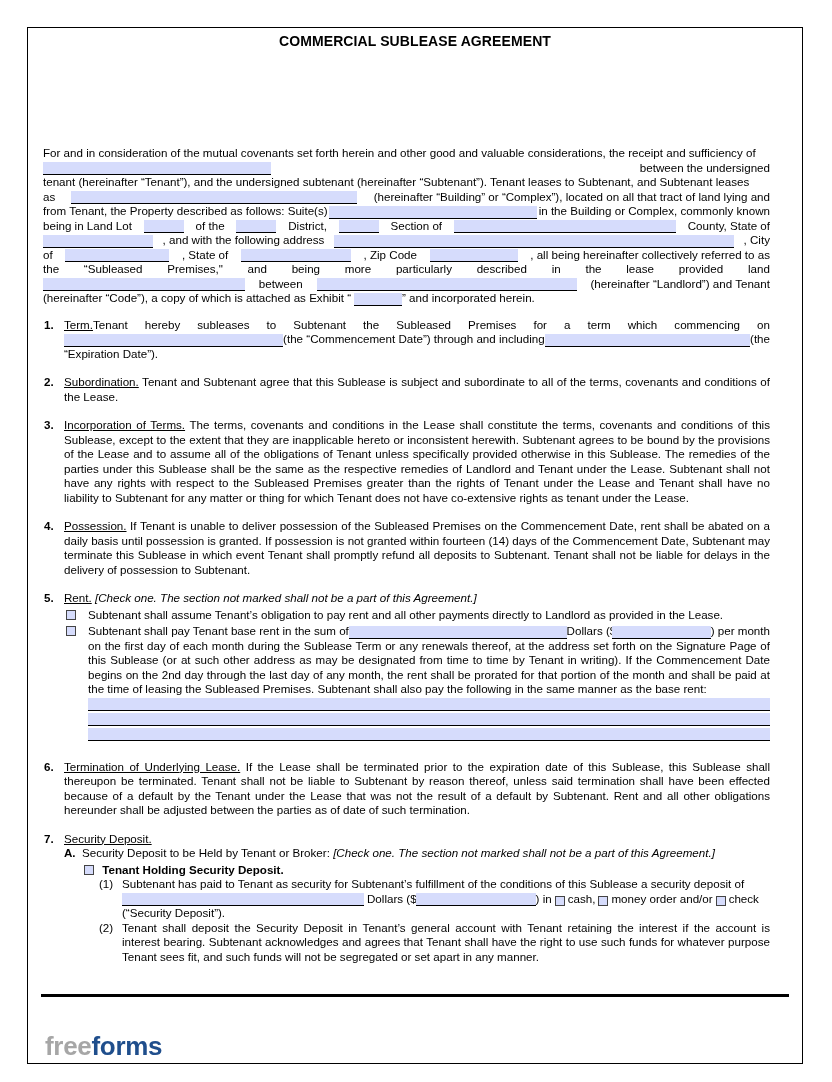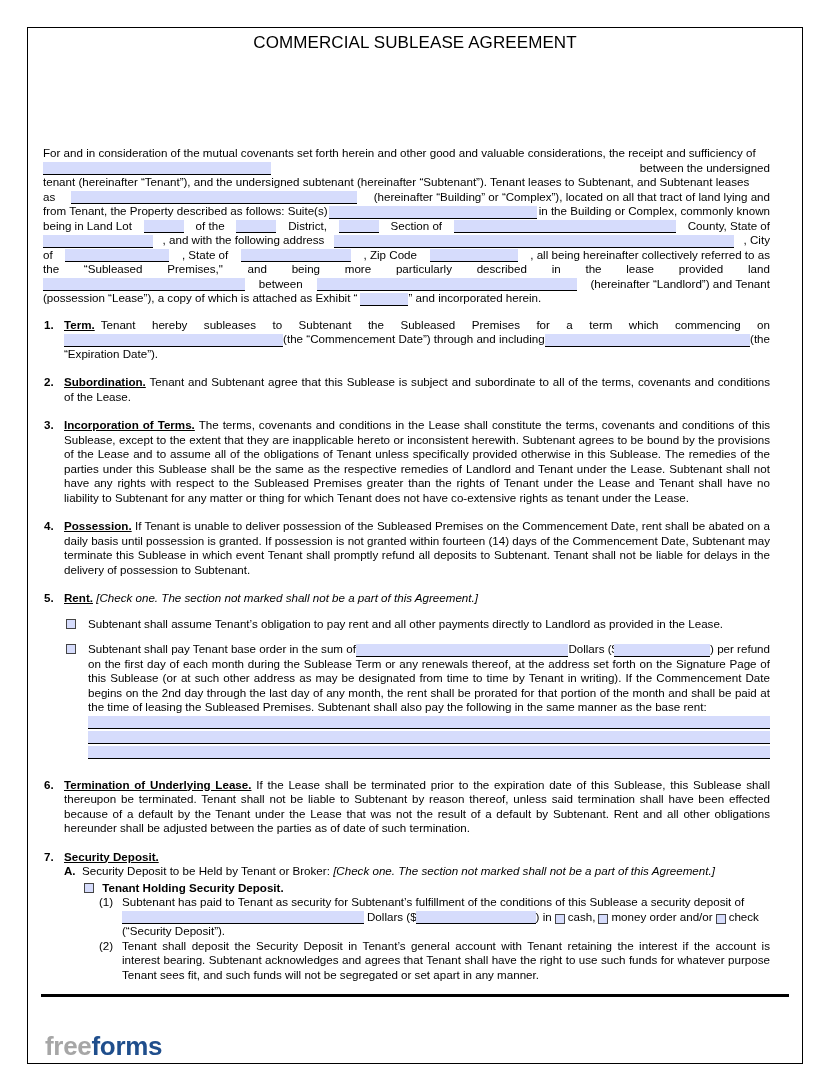--- a/index.html
+++ b/index.html
@@ -1,36 +1,36 @@
 <!DOCTYPE html>
 <html><head>
 <meta charset="utf-8">
 <style>
   html, body { margin: 0; padding: 0; background: #ffffff; }
   body { width: 832px; height: 1082px; position: relative; overflow: hidden;
          font-family: "Liberation Sans", sans-serif; color: #000; }
   .page { position: absolute; left: 27px; top: 27px; width: 776px; height: 1037px;
           border: 1px solid #000; box-sizing: border-box; }
   .title { position: absolute; left: 0; right: 0; top: 5px; text-align: center;
-           font-weight: normal; font-size: 17px; letter-spacing: 0.1px; }
+           font-weight: bold; font-size: 14px; letter-spacing: 0.1px; }
   .content { position: absolute; left: 15px; right: 32px; top: 118px;
              font-size: 11.6px; line-height: 14.5px; }
   .line { display: flex; justify-content: space-between; align-items: flex-end; white-space: nowrap; height: 14.5px; }
   .line.left { justify-content: flex-start; }
   .line.left > * { margin-right: 3px; }
   .fld { display: inline-block; background: #d6dcfc; border-bottom: 1px solid #000;
          height: 12px; vertical-align: bottom; }
   .sec { position: relative; padding-left: 21px; margin-top: 14px; }
   .sec .num { position: absolute; left: 1px; top: 0; font-weight: bold; }
-  .hd { font-weight: bold; text-decoration: underline; }
+  .hd { font-weight: normal; text-decoration: underline; }
   .it { font-style: italic; }
   .just { text-align: justify; }
   .cb { display: inline-block; width: 10px; height: 10px; background: #d6dcfc;
         border: 1px solid #444; box-sizing: border-box; vertical-align: -1px; }
-  .opt { position: relative; padding-left: 24px; margin-top: 11px; }
+  .opt { position: relative; padding-left: 24px; margin-top: 2px; }
   .opt .cb { position: absolute; left: 2px; top: 2px; }
   .fullfld { display: block; height: 12px; background: #d6dcfc; border-bottom: 1px solid #000; margin-top: 2px; }
   .sub { position: relative; padding-left: 58px; }
   .sub .lbl { position: absolute; left: 35px; top: 0; }
   .footer-rule { position: absolute; left: 13px; right: 13px; top: 966px; height: 3px; background: #000; }
   .logo { position: absolute; left: 17px; top: 1003px; font-size: 26px; font-weight: bold; letter-spacing: -0.3px; }
   .logo .free { color: #a6a6a6; }
   .logo .forms { color: #1f4e8c; }
   .pageno { position: absolute; right: 13px; top: 1010px; font-size: 13px; margin-top: 43px; }
 </style>
@@ -104,31 +104,31 @@
         <span>provided</span>
         <span>land</span>
       </div>
       <div class="line">
         <span class="fld" style="width:202px"></span>
         <span>between</span>
         <span class="fld" style="width:260px"></span>
         <span>(hereinafter “Landlord”) and Tenant</span>
       </div>
       <div class="line left">
-        <span>(possession “Lease”), a copy of which is attached as Exhibit “</span>
+        <span>(hereinafter “Code”), a copy of which is attached as Exhibit “</span>
         <span class="fld" style="width:48px; margin-right:0"></span>
         <span>” and incorporated herein.</span>
       </div>
     </div>
 
     <div class="sec" style="margin-top:12px">
       <span class="num">1.</span>
       <div class="line">
         <span class="hd">Term.</span>
-        <span style="flex:1; text-align:justify; text-align-last:justify; margin-left:6px">Tenant hereby subleases to Subtenant the Subleased Premises for a term which commencing on</span>
+        <span style="flex:1; text-align:justify; text-align-last:justify; margin-left:0">Tenant hereby subleases to Subtenant the Subleased Premises for a term which commencing on</span>
       </div>
       <div class="line">
         <span class="fld" style="width:222px"></span>
         <span>(the “Commencement Date”) through and including</span>
         <span class="fld" style="width:208px"></span>
         <span>(the</span>
       </div>
       <div class="line left">
           <span>“Expiration Date”).</span>
         </div>
@@ -156,25 +156,25 @@
       <span class="num">5.</span>
       <span class="hd">Rent.</span>
       <span class="it">[Check one. The section not marked shall not be a part of this Agreement.]</span>
       <div class="opt">
         <span class="cb"></span>
         <span>Subtenant shall assume Tenant’s obligation to pay rent and all other payments directly to Landlord as provided in the Lease.</span>
       </div>
       <div class="opt just">
         <span class="cb"></span>
         <div class="line">
-          <span>Subtenant shall pay Tenant base order in the sum of</span>
+          <span>Subtenant shall pay Tenant base rent in the sum of</span>
           <span class="fld" style="width:230px"></span>
           <span>Dollars ($</span>
           <span class="fld" style="width:104px; margin-left:-4px"></span>
-          <span>) per refund</span>
+          <span>) per month</span>
         </div>
         <span>on the first day of each month during the Sublease Term or any renewals thereof, at the address set forth on the Signature Page of this Sublease (or at such other address as may be designated from time to time by Tenant in writing). If the Commencement Date begins on the 2nd day through the last day of any month, the rent shall be prorated for that portion of the month and shall be paid at the time of leasing the Subleased Premises. Subtenant shall also pay the following in the same manner as the base rent:</span>
         <span class="fullfld" style="margin-top:1px"></span>
         <span class="fullfld"></span>
         <span class="fullfld"></span>
       </div>
     </div>
 
     <div class="sec just" style="margin-top:19px">
       <span class="num">6.</span>

